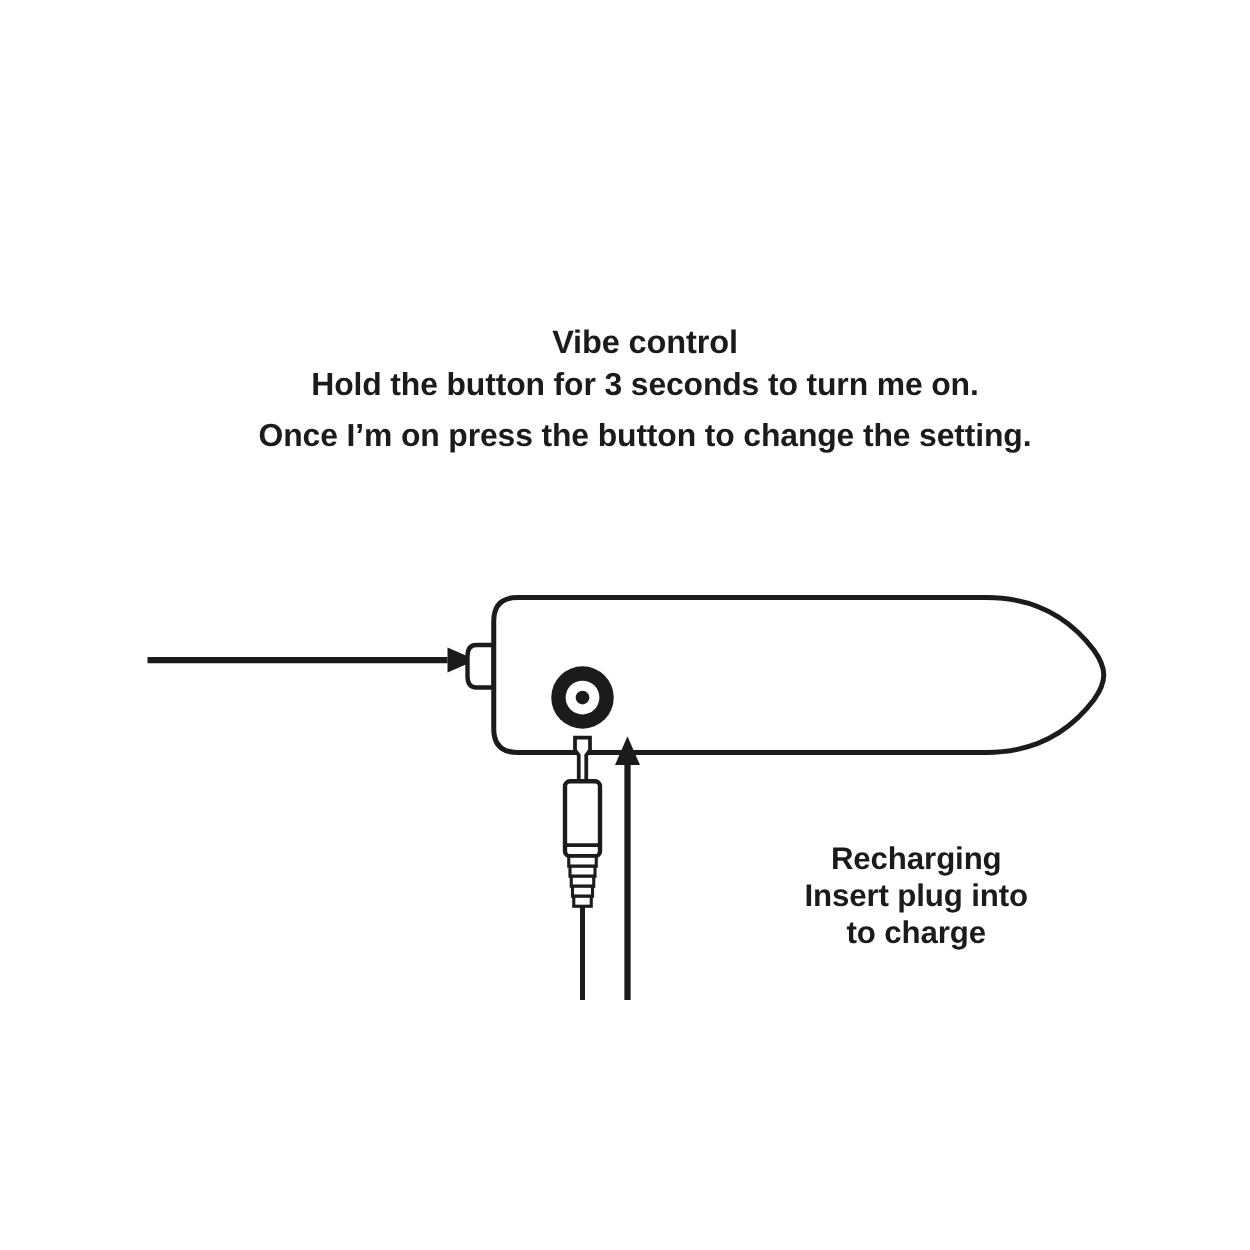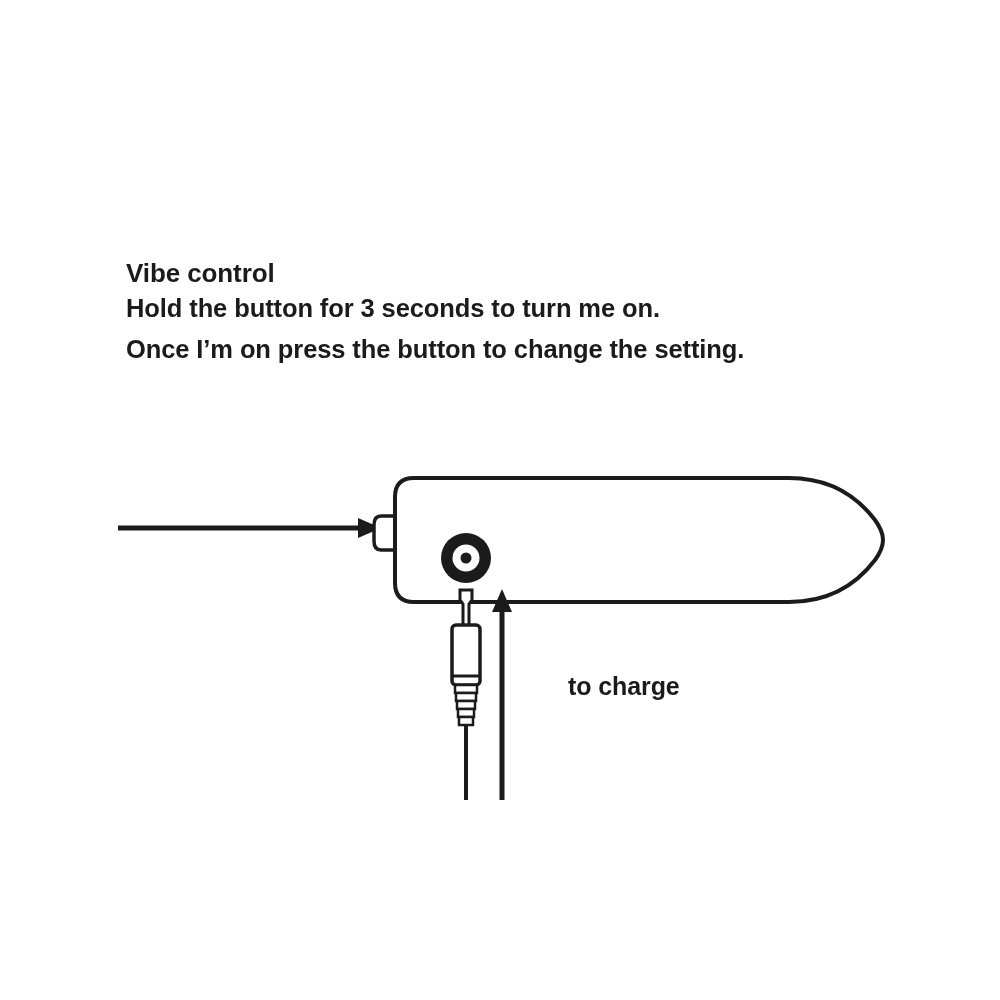--- a/index.html
+++ b/index.html
@@ -16,20 +16,21 @@
     color: #1b1b1b;
   }
   #stage {
     position: absolute;
     left: 0; top: 0;
     width: 1000px;
     height: 1000px;
   }
   .txt-block {
     position: absolute;
+    text-align: center;
   }
   .heading {
     font-weight: bold;
     font-size: 26px;
     line-height: 1.22;
     letter-spacing: -0.1px;
   }
   .line {
     font-size: 25.5px;
     line-height: 1.22;
@@ -73,20 +74,22 @@
 
 <div id="stage">
 
   <div class="txt-block" id="vibe-control-block">
     <div class="heading">Vibe control</div>
     <div class="line first">Hold the button for 3 seconds to turn me on.</div>
     <div class="line">Once I’m on press the button to change the setting.</div>
   </div>
 
   <div class="txt-block" id="recharging-block">
+    <div class="heading">Recharging</div>
+    <div class="line">Insert plug into</div>
     <div class="line">to charge</div>
   </div>
 
   <svg id="diagram" viewBox="0 0 1000 1000" xmlns="http://www.w3.org/2000/svg">
 
     <g>
       <line x1="118" y1="528" x2="358" y2="528" stroke="#1b1b1b" stroke-width="5"></line>
       <polygon points="358,518 381,528 358,538" fill="#1b1b1b"></polygon>
     </g>
 

